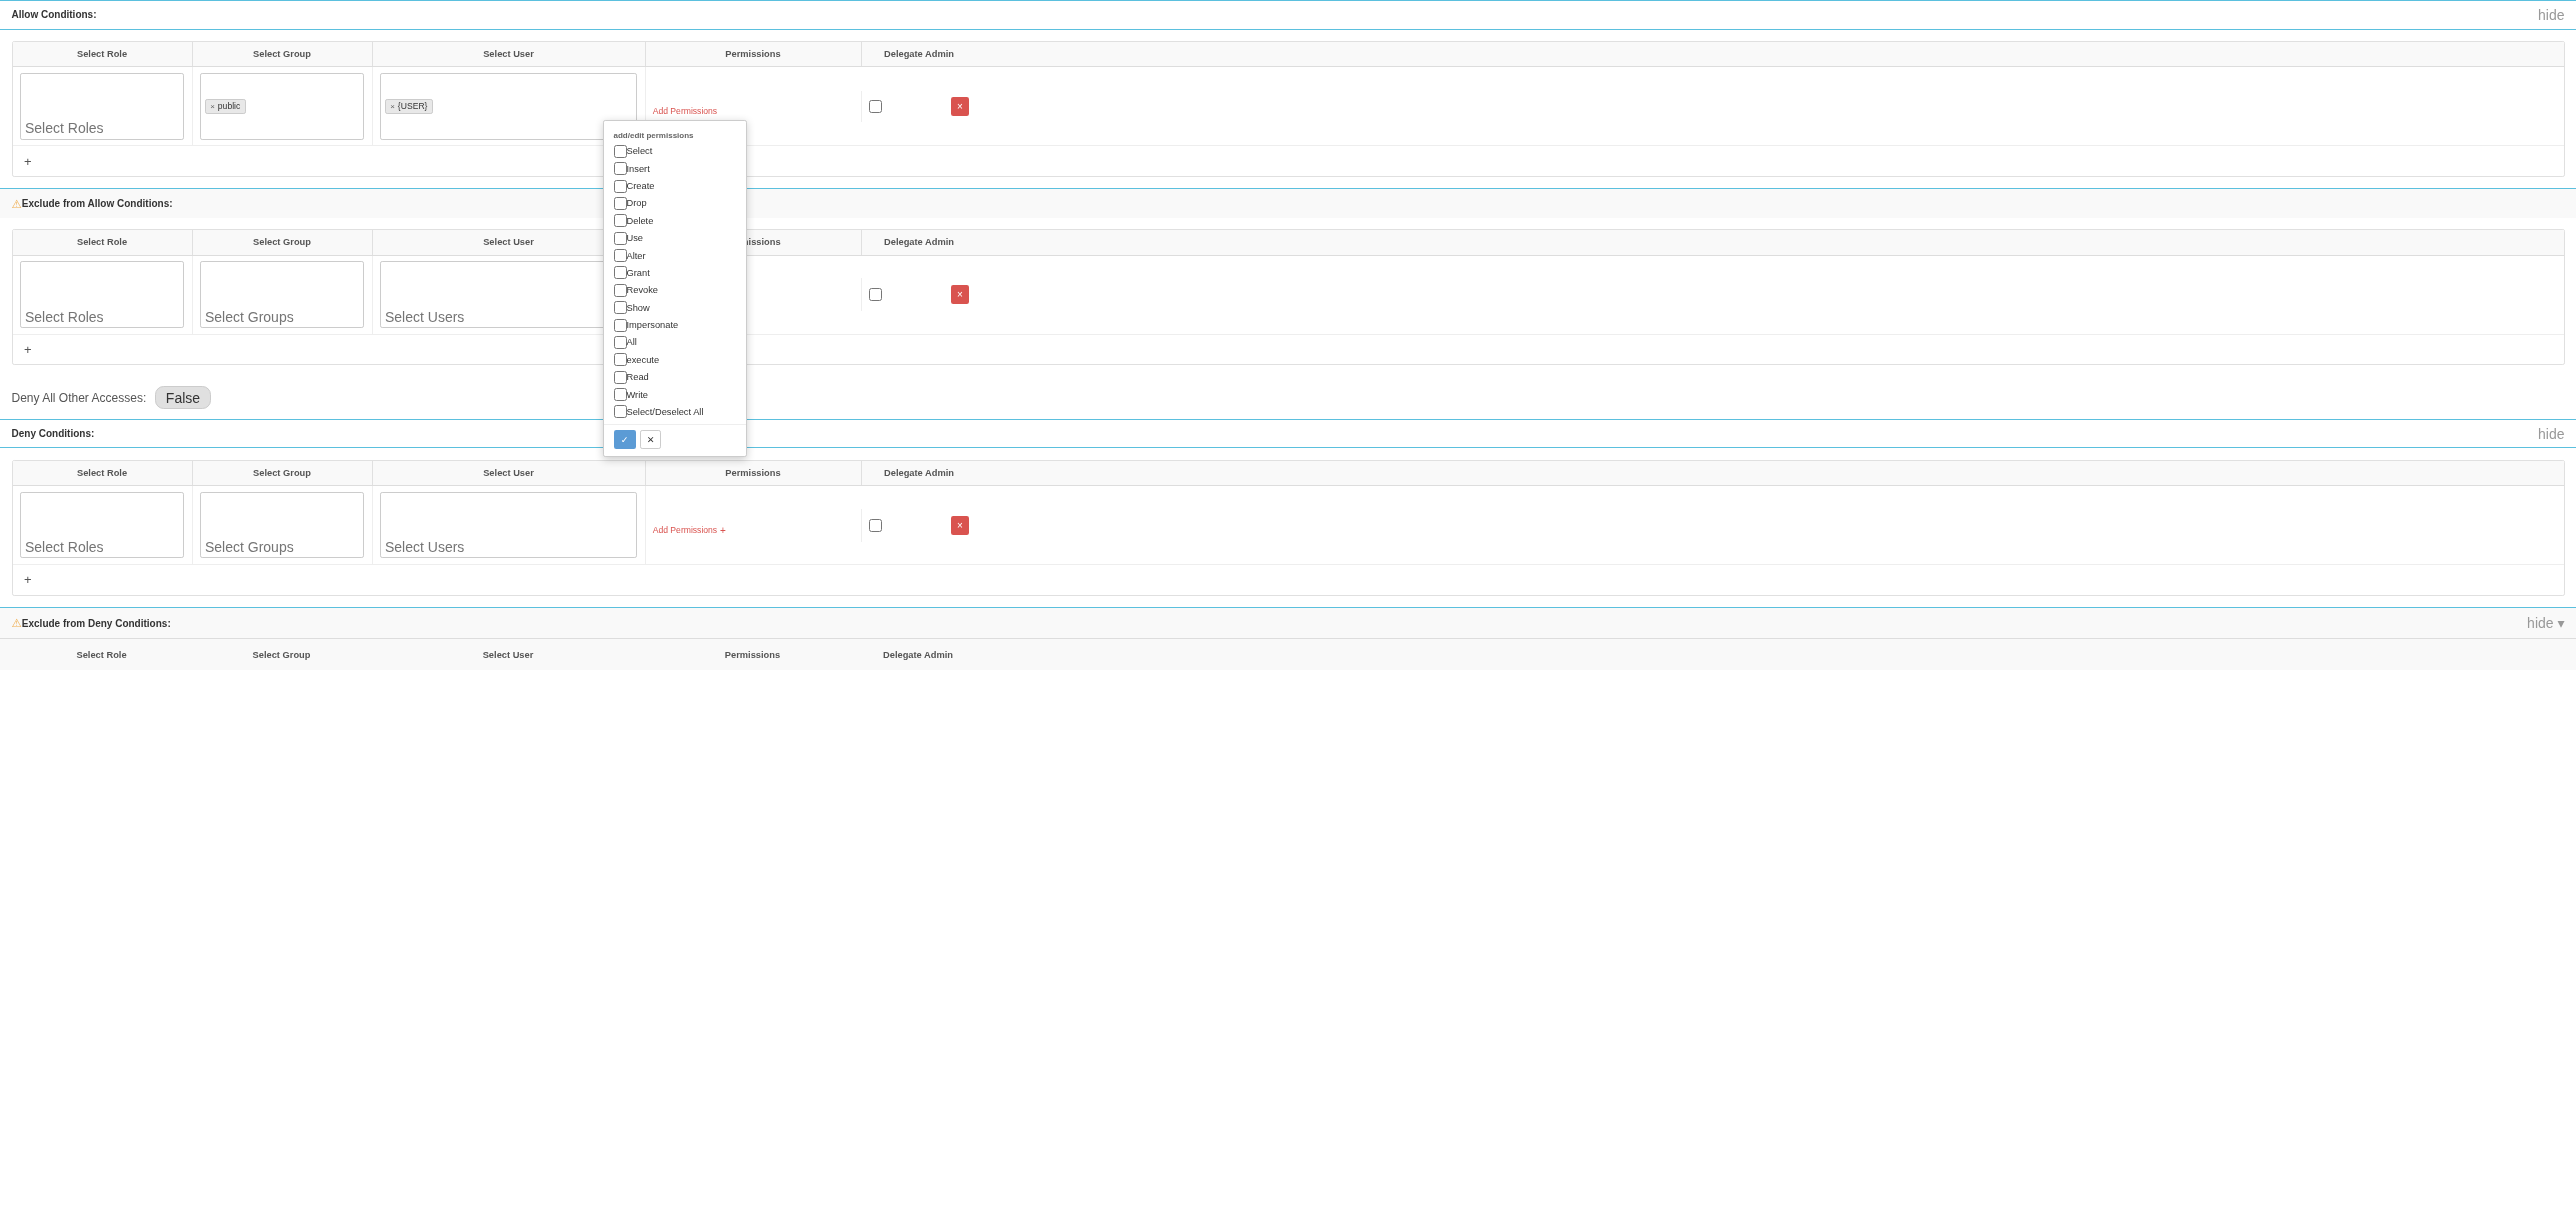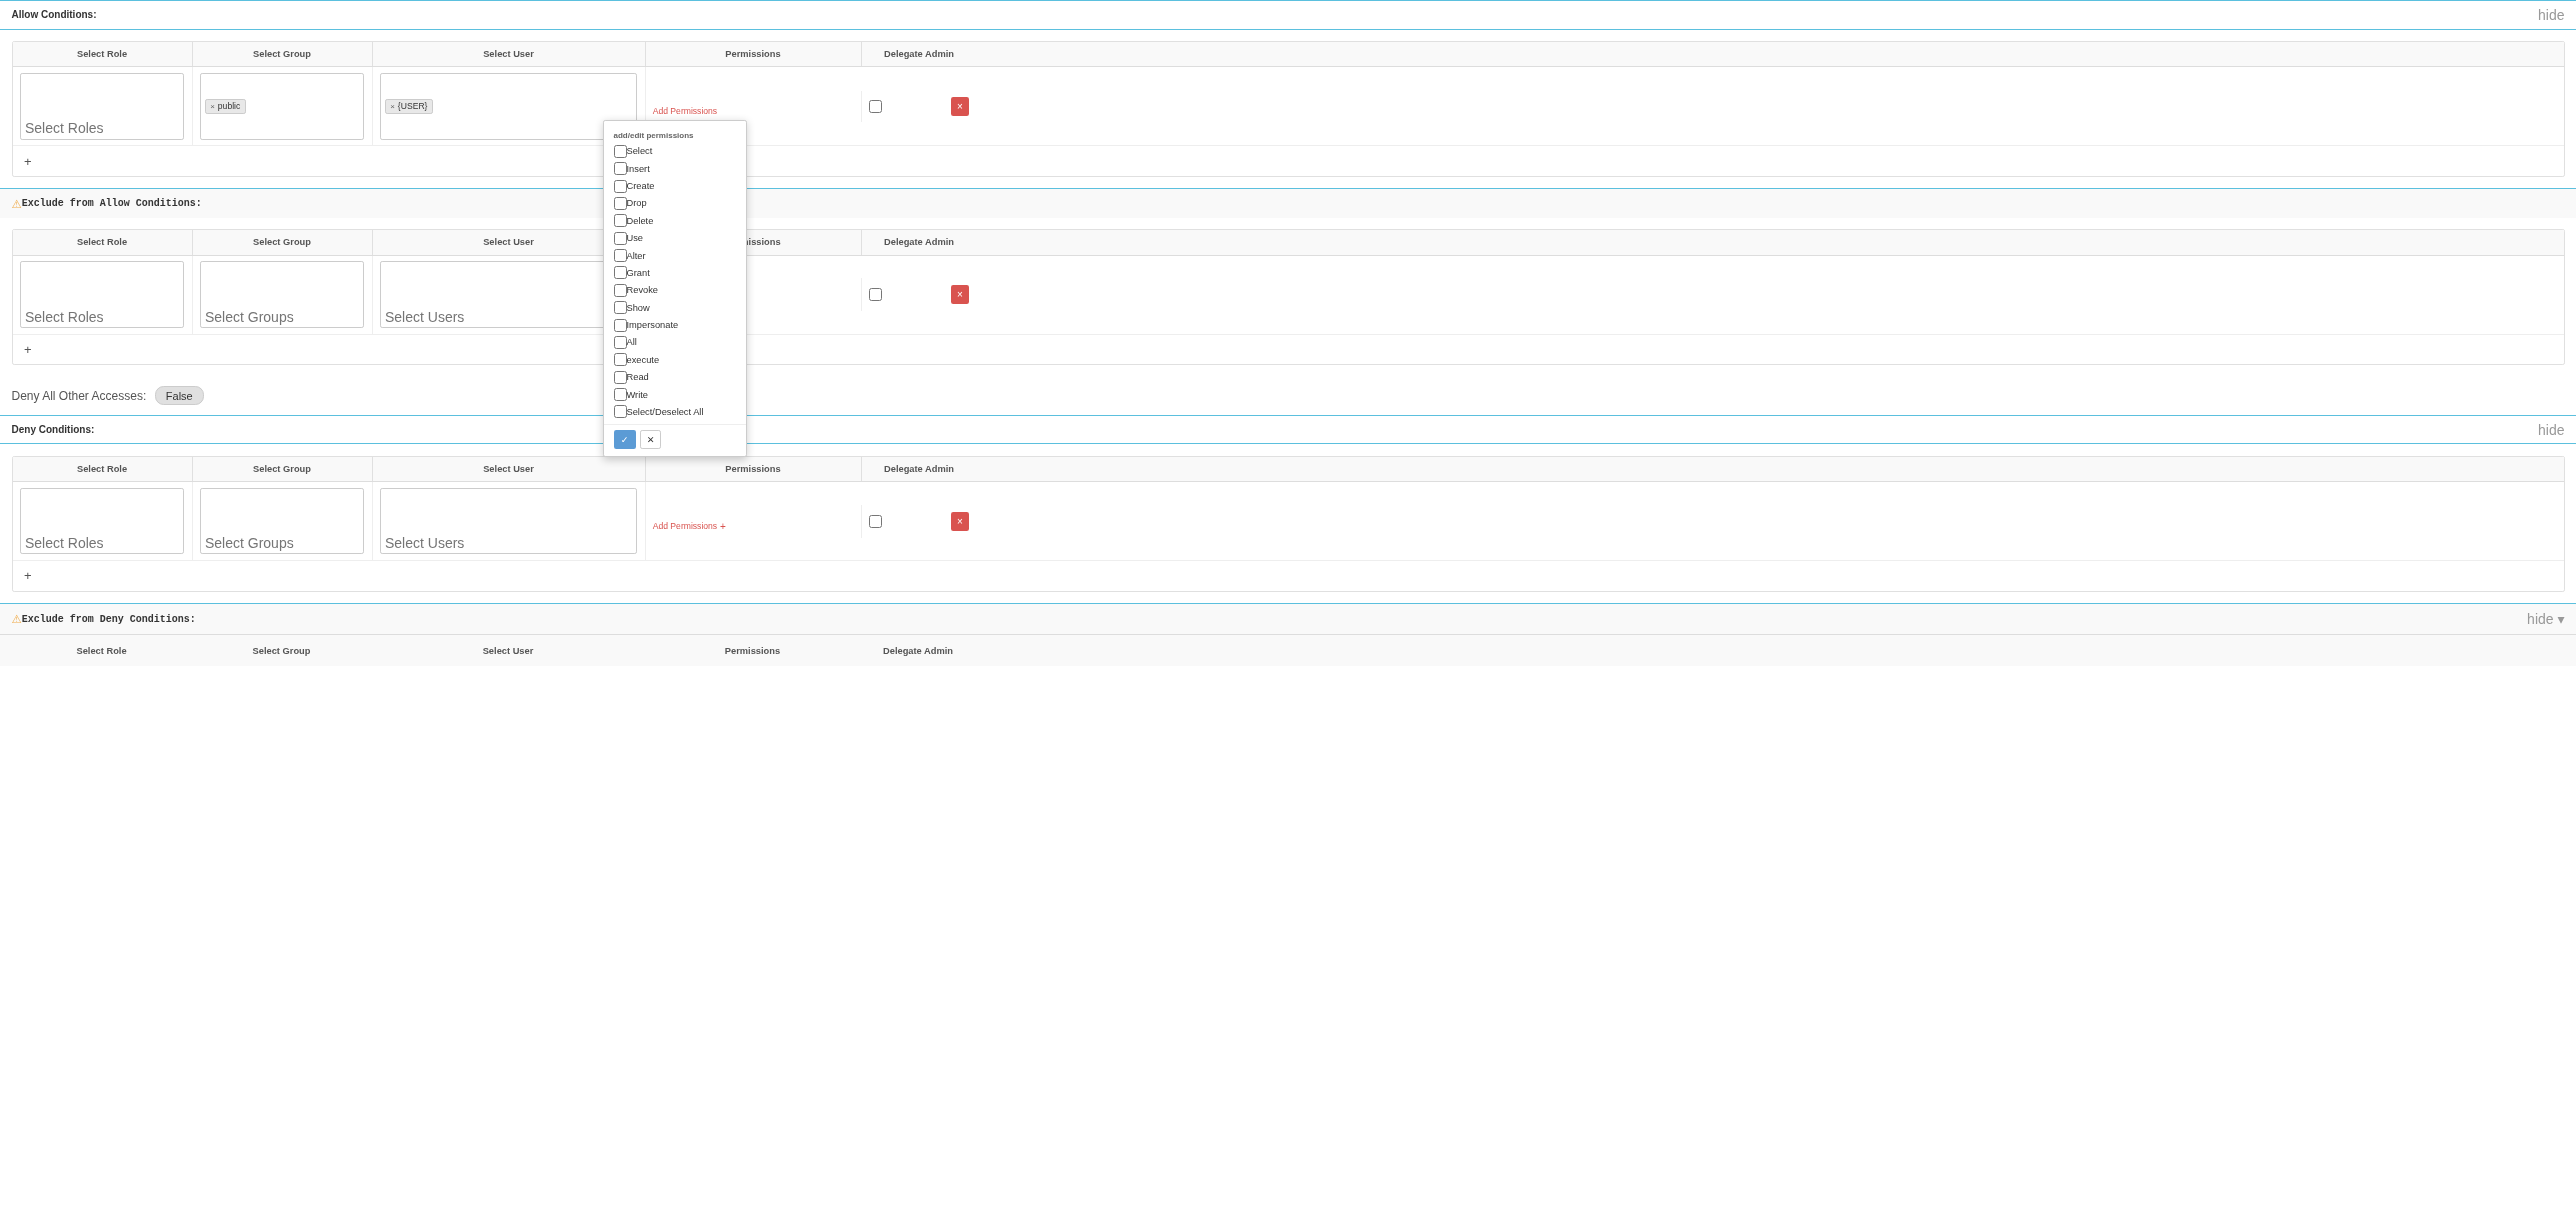--- a/index.html
+++ b/index.html
@@ -152,42 +152,41 @@
       border-top: 1.4px solid #5bc0de;
       margin-top: 5.8px;
     }
     .exclude-title {
       font-size: 10px;
       font-weight: bold;
       color: #333;
       display: flex;
       align-items: center;
       gap: 5.8px;
-      font-family: Liberation Mono, monospace;
     }
     .warning-icon {
       color: #f0ad4e;
       font-size: 11.5px;
     }
     .deny-all-row {
       display: flex;
       align-items: center;
       gap: 8.6px;
       padding: 10px 11.5px;
     }
     .deny-label {
       font-size: 12px;
       color: #555;
     }
     .toggle-false {
       background: #e0e0e0;
       border: 0.7px solid #ccc;
       border-radius: 8.6px;
       padding: 2.2px 10px;
-      font-size: 11px;
+      font-size: 14px;
       color: #333;
       cursor: pointer;
     }
     
     .permissions-dropdown {
       position: absolute;
       background: #fff;
       border: 0.7px solid #ccc;
       border-radius: 2.2px;
       box-shadow: 0 2.9px 8.6px rgba(0,0,0,0.2);

